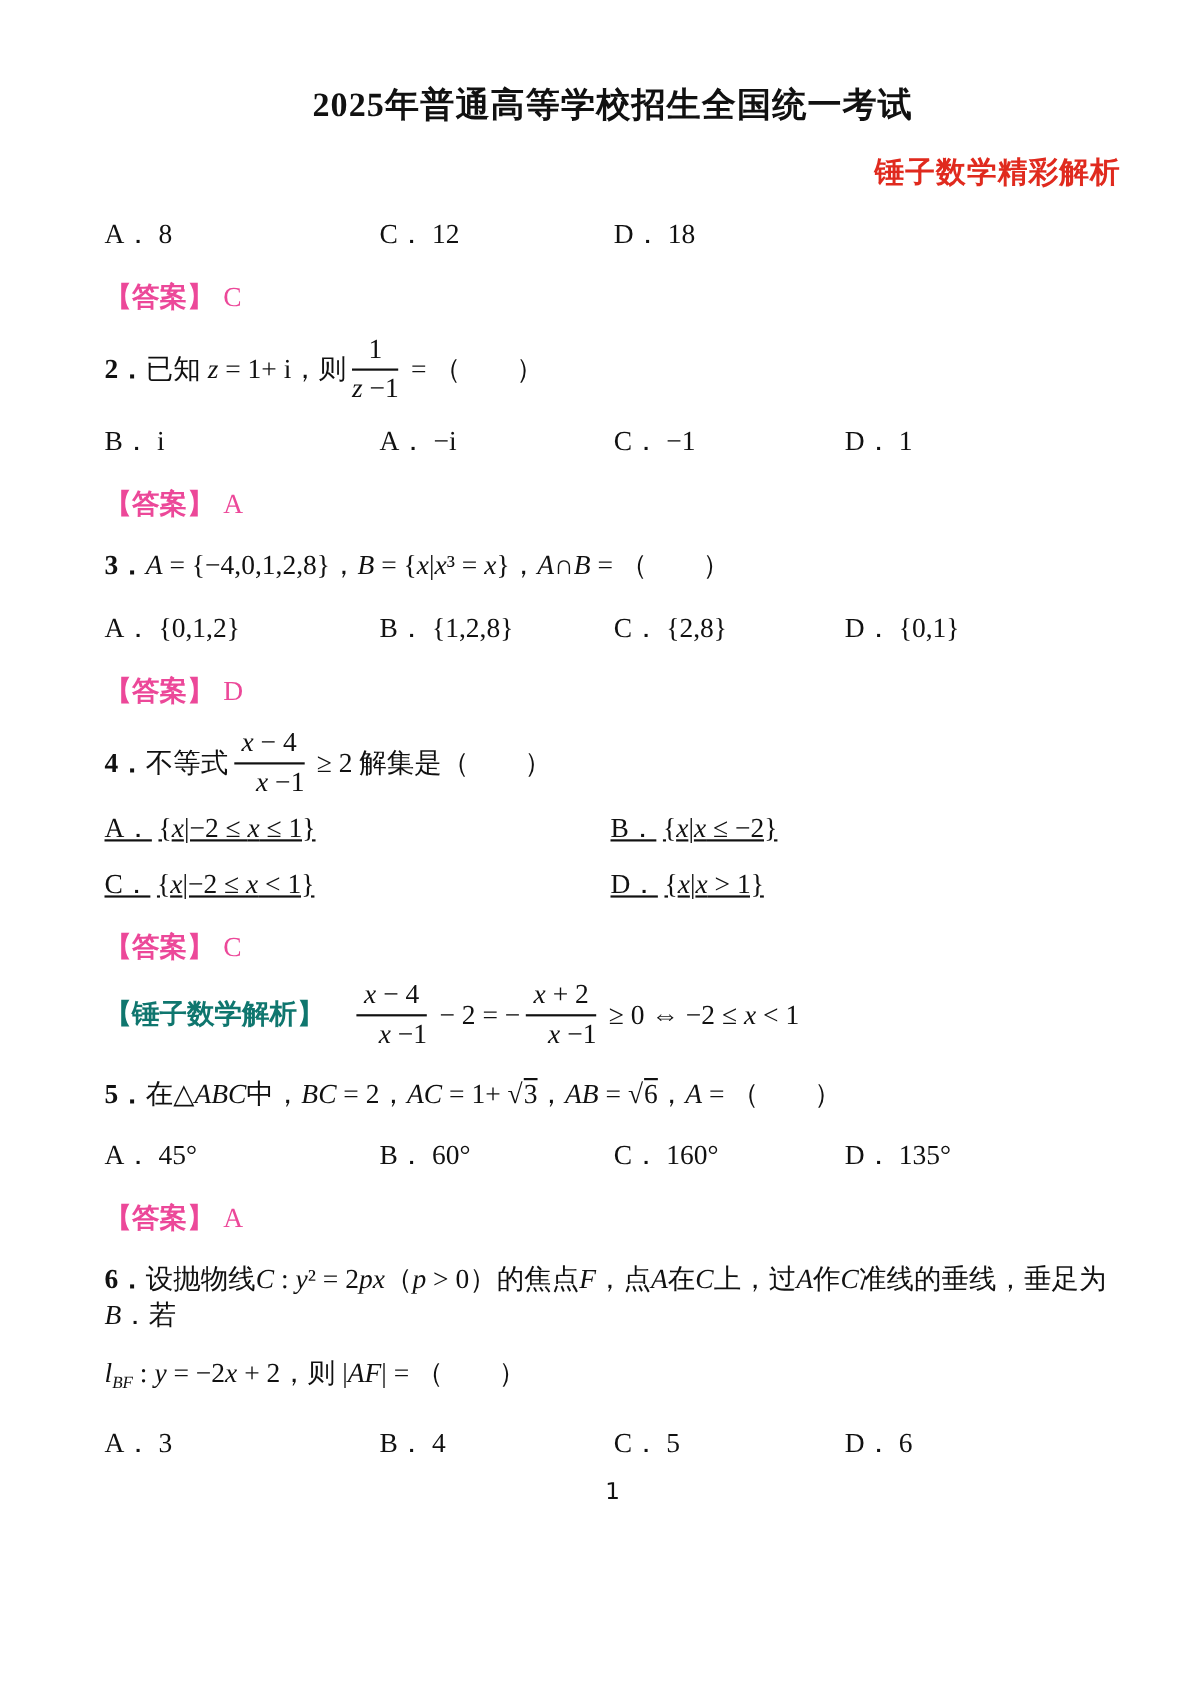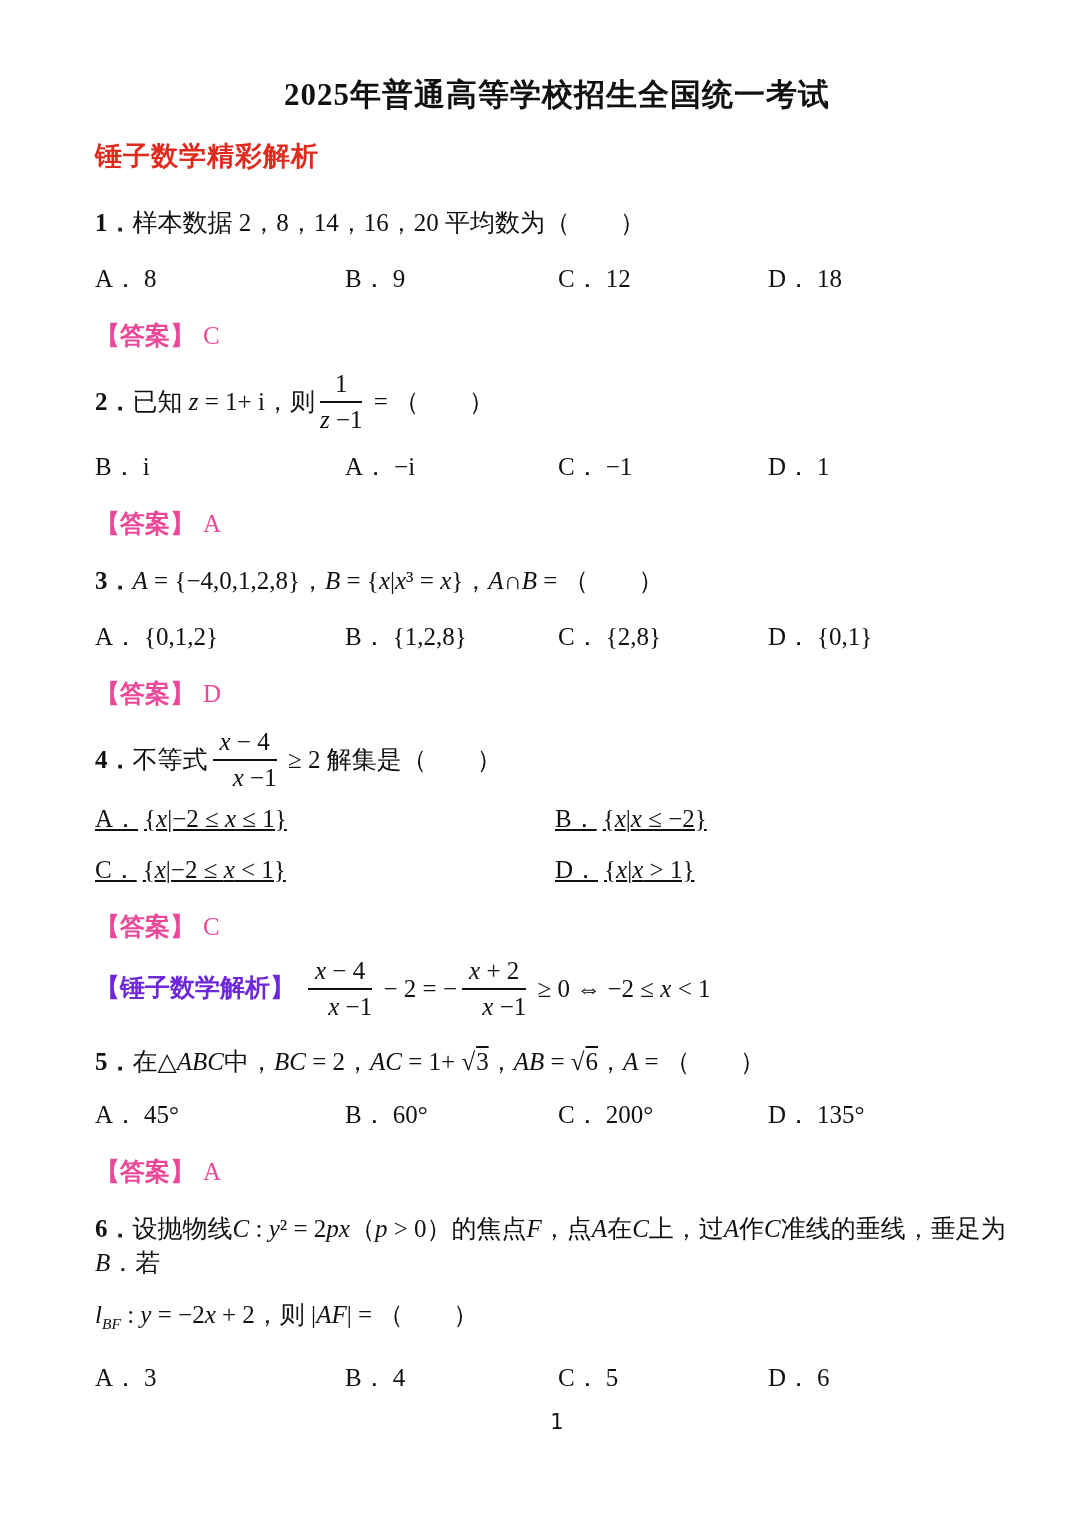--- a/index.html
+++ b/index.html
@@ -3,57 +3,55 @@
 <meta charset="utf-8">
 <style>
   html,body { margin:0; padding:0; background:#ffffff; }
   body {
     width:1080px; height:1533px; overflow:hidden;
     font-family:"Liberation Serif","DejaVu Serif",serif;
     color:#111111;
   }
   .page { box-sizing:border-box; width:1080px; height:1127px; padding:74px 61px 0 95px; position:relative; }
   .title { text-align:center; font-size:31px; font-weight:bold; letter-spacing:1px; }
-  .subtitle { text-align:left; font-size:27px; font-weight:bold; color:#e02a1e; margin-top:22px; letter-spacing:1px; }
+  .subtitle { text-align:right; font-size:27px; font-weight:bold; color:#e02a1e; margin-top:22px; letter-spacing:1px; }
   .stem { font-size:25px; margin-top:24px; line-height:1.35; }
   .bd { font-weight:bold; }
   .it { font-style:italic; }
   .sb { font-size:62%; vertical-align:-0.4em; font-style:italic; }
   .sqrt .rad { text-decoration:overline; padding-left:1px; }
   .opts4 { display:grid; grid-template-columns:250px 213px 210px 1fr; font-size:25px; margin-top:22px; }
   .opts2 { display:grid; grid-template-columns:460px 1fr; font-size:25px; margin-top:14px;text-decoration:underline; }
   .opt { white-space:nowrap; }
   .opt-label { margin-right:6px; }
   .answer { font-size:25px; margin-top:24px; color:#ec4899; }
   .ans-label { font-weight:bold; }
   .ans-letter { margin-left:8px; }
   .frac { display:inline-block; vertical-align:middle; text-align:center; padding:0 5px; line-height:1.12; margin-top:-4px; }
   .frac .num { display:block; border-bottom:2px solid #111; padding:0 7px 3px 7px; }
   .frac .den { display:block; padding-top:3px;text-align:right; }
   .stem-frac { margin-top:22px; }
   .analysis { font-size:25px; margin-top:18px; line-height:1.35; }
-  .analysis-label { font-weight:bold; color:#6d28d9; margin-right:8px; }
+  .analysis-label { font-weight:bold; color:#0f766e; margin-right:24px; }
   .q4-opts-a { margin-top:10px; }
   .q4-opts-b { margin-top:18px; }
   .q6-line2 { margin-top:18px; }
   .page-number { text-align:center; font-family:"DejaVu Sans","Liberation Sans",sans-serif; font-size:21px; margin-top:16px; }
 </style>
 </head>
 <body>
 
 <div class="page">
 
   <div class="title">2025年普通高等学校招生全国统一考试</div>
   <div class="subtitle">锤子数学精彩解析</div>
 
   <div>
-    <div class="stem" style="margin-top:32px;"><span class="bd">1．</span><span>样本数据 2，8，14，16，20 平均数为（　　）</span></div>
     <div class="opts4">
       <span class="opt"><span class="opt-label">A．</span><span><span>8</span></span></span>
-      <span class="opt"><span class="opt-label">B．</span><span><span>9</span></span></span>
       <span class="opt"><span class="opt-label">C．</span><span><span>12</span></span></span>
       <span class="opt"><span class="opt-label">D．</span><span><span>18</span></span></span>
     </div>
     <div class="answer"><span class="ans-label">【答案】</span><span class="ans-letter">C</span></div>
   </div>
 
   <div>
     <div class="stem stem-frac">
       <span><span class="bd">2．</span><span>已知 </span><span class="it">z</span><span> = 1+ i，则</span></span><span class="frac"><span class="num"><span>1</span></span><span class="den"><span class="it">z</span><span> −1</span></span></span><span><span> = （　　）</span></span>
     </div>
@@ -93,21 +91,21 @@
     <div class="analysis">
       <span class="analysis-label">【锤子数学解析】</span><span class="frac"><span class="num"><span class="it">x</span><span> − 4</span></span><span class="den"><span class="it">x</span><span> −1</span></span></span><span><span> − 2 = −</span></span><span class="frac"><span class="num"><span class="it">x</span><span> + 2</span></span><span class="den"><span class="it">x</span><span> −1</span></span></span><span><span> ≥ 0 ⇔ −2 ≤ </span><span class="it">x</span><span> &lt; 1</span></span>
     </div>
   </div>
 
   <div>
     <div class="stem"><span class="bd">5．</span><span>在△</span><span class="it">ABC</span><span>中，</span><span class="it">BC</span><span> = 2，</span><span class="it">AC</span><span> = 1+ </span><span class="sqrt"><span>√</span><span class="rad">3</span></span><span>，</span><span class="it">AB</span><span> = </span><span class="sqrt"><span>√</span><span class="rad">6</span></span><span>，</span><span class="it">A</span><span> = （　　）</span></div>
     <div class="opts4" style="margin-top:20px;">
       <span class="opt"><span class="opt-label">A．</span><span><span>45°</span></span></span>
       <span class="opt"><span class="opt-label">B．</span><span><span>60°</span></span></span>
-      <span class="opt"><span class="opt-label">C．</span><span><span>200°</span></span></span>
+      <span class="opt"><span class="opt-label">C．</span><span><span>160°</span></span></span>
       <span class="opt"><span class="opt-label">D．</span><span><span>135°</span></span></span>
     </div>
     <div class="answer"><span class="ans-label">【答案】</span><span class="ans-letter">A</span></div>
   </div>
 
   <div>
     <div class="stem"><span class="bd">6．</span><span>设抛物线</span><span class="it">C</span><span> : </span><span class="it">y</span><span>² = 2</span><span class="it">px</span><span>（</span><span class="it">p</span><span> &gt; 0）</span><span>的焦点</span><span class="it">F</span><span>，点</span><span class="it">A</span><span>在</span><span class="it">C</span><span>上，过</span><span class="it">A</span><span>作</span><span class="it">C</span><span>准线的垂线，垂足为</span><span class="it">B</span><span>．若</span></div>
     <div class="stem q6-line2"><span class="it">l</span><span class="sb">BF</span><span> : </span><span class="it">y</span><span> = −2</span><span class="it">x</span><span> + 2，则 |</span><span class="it">AF</span><span>| = （　　）</span></div>
     <div class="opts4" style="margin-top:26px;">
       <span class="opt"><span class="opt-label">A．</span><span><span>3</span></span></span>

